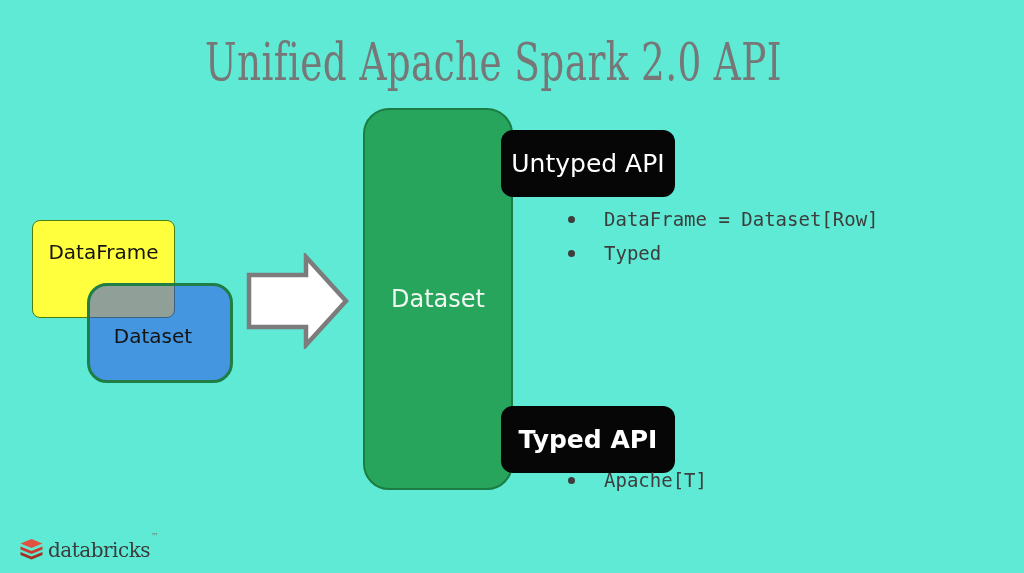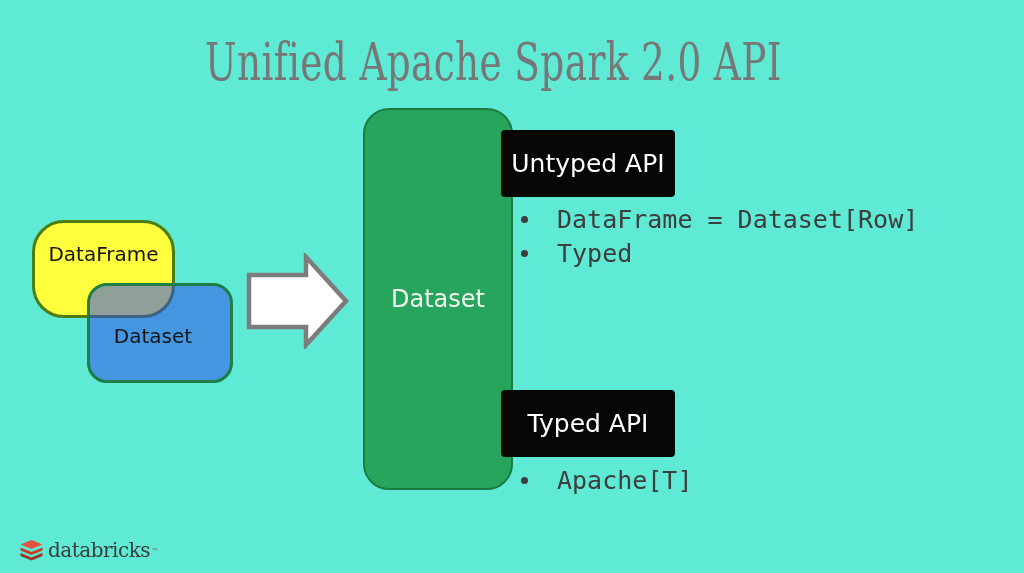--- a/index.html
+++ b/index.html
@@ -27,22 +27,22 @@
     transform-origin: left center;
     letter-spacing: 0.5px;
   }
 
   
   .df-rect {
     position: absolute;
     left: 32px; top: 220px;
     width: 143px; height: 98px;
     background: #ffff3e;
-    border: 3px solid #4d7c0f;
-    border-radius: 32px;
+    border: 1px solid #4d7c0f;
+    border-radius: 8px;
     box-sizing: border-box;
     z-index: 1;
   }
   .df-label {
     margin-top: 19px;
     text-align: center;
     font-size: 20px;
     color: #141414;
   }
   .ds-rect {
@@ -85,58 +85,58 @@
     text-align: center;
     z-index: 2;
   }
 
   
   .badge {
     position: absolute;
     left: 501px;
     width: 174px; height: 67px;
     background: #060606;
-    border-radius: 4px;
+    border-radius: 12px;
     color: #ffffff;
     font-size: 25px;
     display: flex;
     align-items: center;
     justify-content: center;
     z-index: 3;
   }
   .badge-untyped { top: 130px; }
-  .badge-typed   { top: 390px; }
+  .badge-typed   { top: 406px; font-weight: bold; }
 
   
   .bullets {
     position: absolute;
-    left: 521px;
+    left: 568px;
     font-family: "DejaVu Sans Mono", monospace;
-    font-size: 25px;
+    font-size: 19px;
     color: #3d3d3d;
     z-index: 3;
   }
   .bullets-untyped { top: 202px; }
   .bullets-typed   { top: 463px; }
   .bullet-row { display: flex; align-items: center; height: 34px; }
   .bullet-dot {
     flex: none;
     width: 7px; height: 7px;
     border-radius: 50%;
     background: #3d3d3d;
     margin-right: 29px;
   }
   .bullet-text { white-space: nowrap; }
 
   
   .brand {
     position: absolute;
     left: 19px; top: 538px;
     display: flex;
-    align-items: flex-end;
+    align-items: flex-start;
   }
   .brand-icon { margin-right: 4px; }
   .brand-name {
     font-family: "DejaVu Serif", serif;
     font-size: 20px;
     line-height: 1.2;
     color: #3b3b3b;
     letter-spacing: -0.5px;
   }
   .brand-mark {

